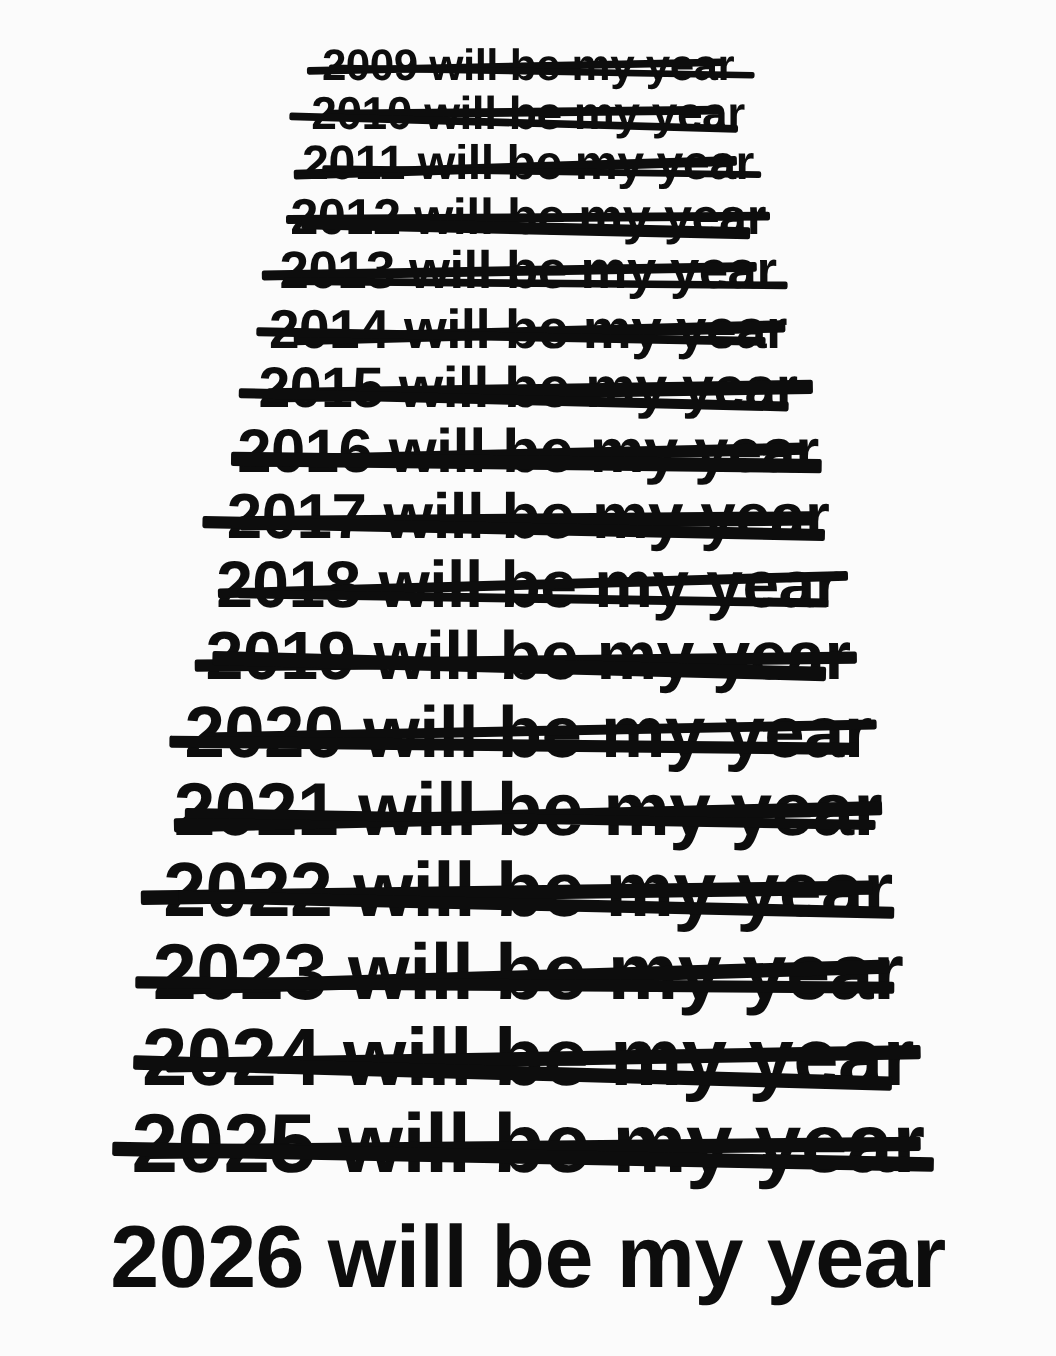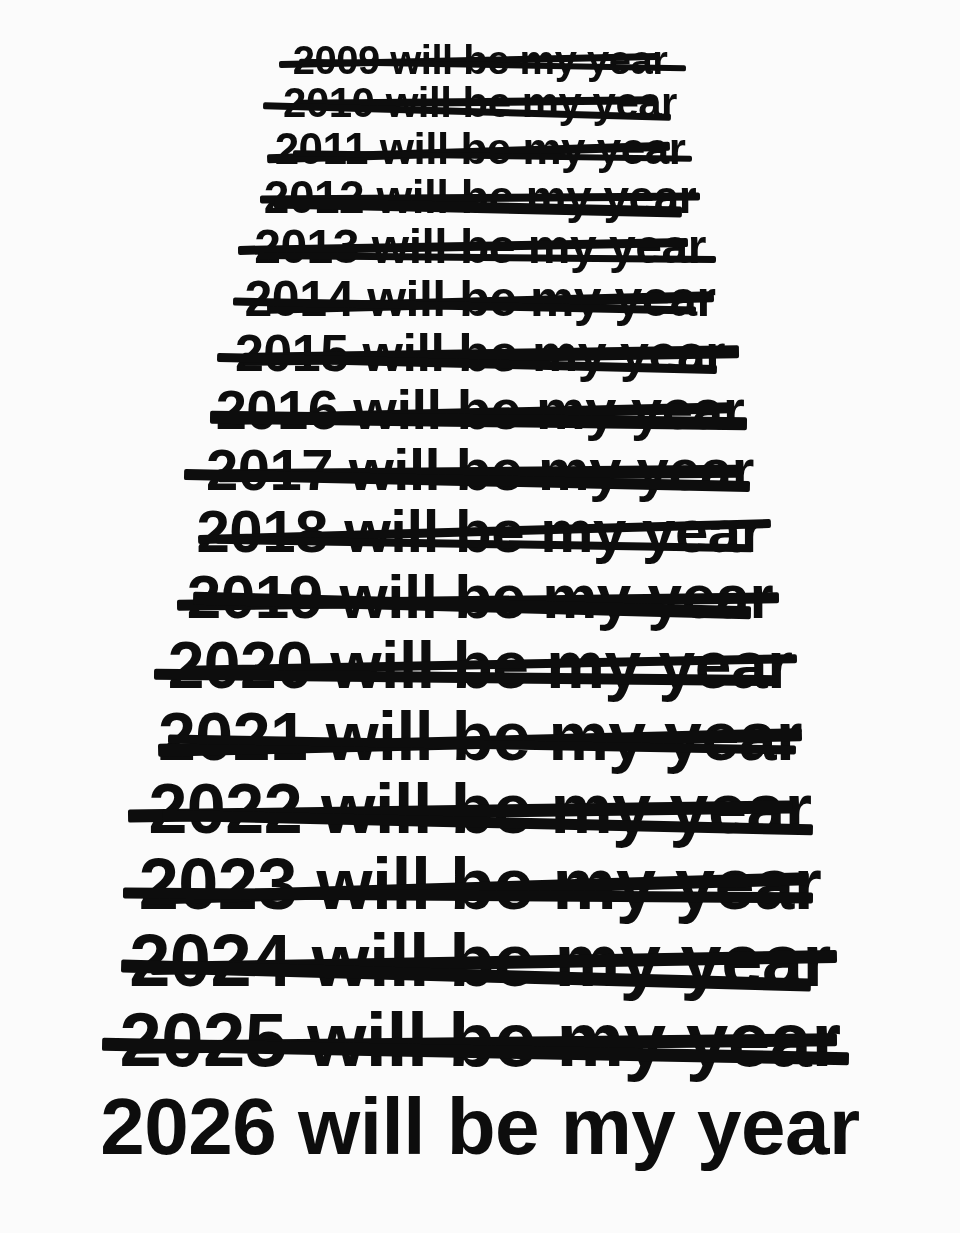--- a/index.html
+++ b/index.html
@@ -66,14 +66,14 @@
     <div class="line" style="font-size: 56px; color: rgb(13, 13, 13); margin-bottom: 3px;"><span>2016 will be my year</span><div class="strike s6" style="top: 47%; left: 16px; right: 12px; transform: rotate(-1.3deg); background: rgb(13, 13, 13);"></div><div class="strike s7" style="top: 57%; left: -6px; right: -2px; transform: rotate(0.7deg); background: rgb(13, 13, 13);"></div></div>
     <div class="line" style="font-size: 58px; color: rgb(13, 13, 13); margin-bottom: 3px;"><span>2017 will be my year</span><div class="strike s7" style="top: 45%; left: 12px; right: 16px; transform: rotate(-0.5deg); background: rgb(13, 13, 13);"></div><div class="strike s6" style="top: 59%; left: -22px; right: 4px; transform: rotate(1.2deg); background: rgb(13, 13, 13);"></div></div>
     <div class="line" style="font-size: 60px; color: rgb(13, 13, 13); margin-bottom: 4px;"><span>2018 will be my year</span><div class="strike s5" style="top: 41%; left: 2px; right: -8px; transform: rotate(-1.6deg); background: rgb(13, 13, 13);"></div><div class="strike s4" style="top: 63%; left: 20px; right: 10px; transform: rotate(0.9deg); background: rgb(13, 13, 13);"></div></div>
     <div class="line" style="font-size: 62px; color: rgb(13, 13, 13); margin-bottom: 4px;"><span>2019 will be my year</span><div class="strike s6" style="top: 49%; left: -10px; right: -6px; transform: rotate(-0.7deg); background: rgb(13, 13, 13);"></div><div class="strike s7" style="top: 54%; left: 6px; right: 22px; transform: rotate(1.5deg); background: rgb(13, 13, 13);"></div></div>
     <div class="line" style="font-size: 66px; color: rgb(13, 13, 13); margin-bottom: 4px;"><span>2020 will be my year</span><div class="strike s5" style="top: 42%; left: 18px; right: -4px; transform: rotate(-1.1deg); background: rgb(13, 13, 13);"></div><div class="strike s6" style="top: 60%; left: -14px; right: 14px; transform: rotate(0.6deg); background: rgb(13, 13, 13);"></div></div>
     <div class="line" style="font-size: 68px; color: rgb(13, 13, 13); margin-bottom: 4px;"><span>2021 will be my year</span><div class="strike s7" style="top: 50%; left: 0px; right: 0px; transform: rotate(-1.4deg); background: rgb(13, 13, 13);"></div><div class="strike s5" style="top: 56%; left: 10px; right: 6px; transform: rotate(1deg); background: rgb(13, 13, 13);"></div></div>
     <div class="line" style="font-size: 70px; color: rgb(13, 13, 13); margin-bottom: 4px;"><span>2022 will be my year</span><div class="strike s7" style="top: 44%; left: -20px; right: 18px; transform: rotate(-0.8deg); background: rgb(13, 13, 13);"></div><div class="strike s6" style="top: 62%; left: 14px; right: -2px; transform: rotate(1.3deg); background: rgb(13, 13, 13);"></div></div>
     <div class="line" style="font-size: 72px; color: rgb(13, 13, 13); margin-bottom: 4px;"><span>2023 will be my year</span><div class="strike s7" style="top: 47%; left: 4px; right: 12px; transform: rotate(-1.7deg); background: rgb(13, 13, 13);"></div><div class="strike s6" style="top: 58%; left: -16px; right: 8px; transform: rotate(0.4deg); background: rgb(13, 13, 13);"></div></div>
     <div class="line" style="font-size: 74px; color: rgb(13, 13, 13); margin-bottom: 4px;"><span>2024 will be my year</span><div class="strike s7" style="top: 43%; left: 22px; right: -6px; transform: rotate(-1deg); background: rgb(13, 13, 13);"></div><div class="strike s7" style="top: 61%; left: -8px; right: 20px; transform: rotate(1.6deg); background: rgb(13, 13, 13);"></div></div>
     <div class="line" style="font-size: 76px; color: rgb(13, 13, 13); margin-bottom: 5px;"><span>2025 will be my year</span><div class="strike s7" style="top: 46%; left: 12px; right: 4px; transform: rotate(-0.6deg); background: rgb(13, 13, 13);"></div><div class="strike s7" style="top: 57%; left: -18px; right: -8px; transform: rotate(1.1deg); background: rgb(13, 13, 13);"></div></div>
-    <div class="line" id="final" style="font-size: 80px; color: rgb(13, 13, 13); margin-bottom: 5px; margin-top: 4px;"><span>2026 will be my year</span></div>
+    <div class="line" id="final" style="font-size: 80px; color: rgb(13, 13, 13); margin-bottom: 5px; margin-top: 20px;"><span>2026 will be my year</span></div>
   </div>
 
 </body></html>

